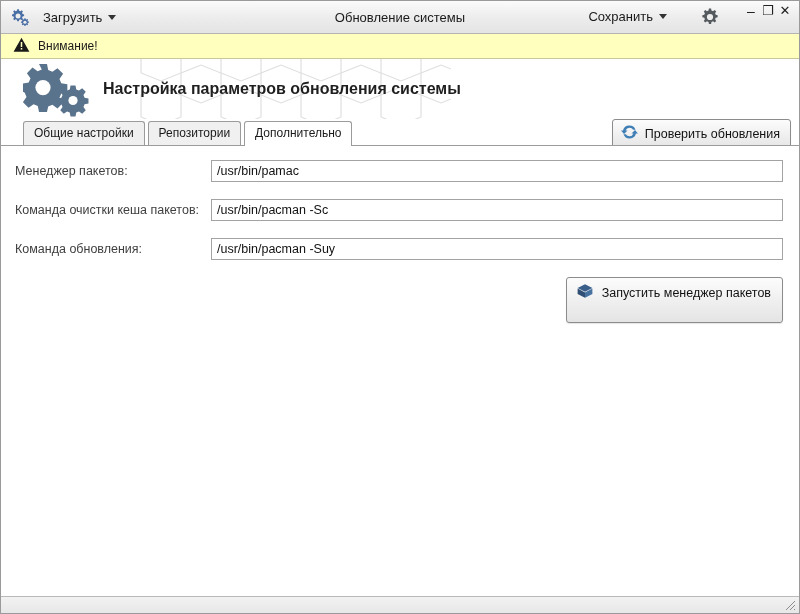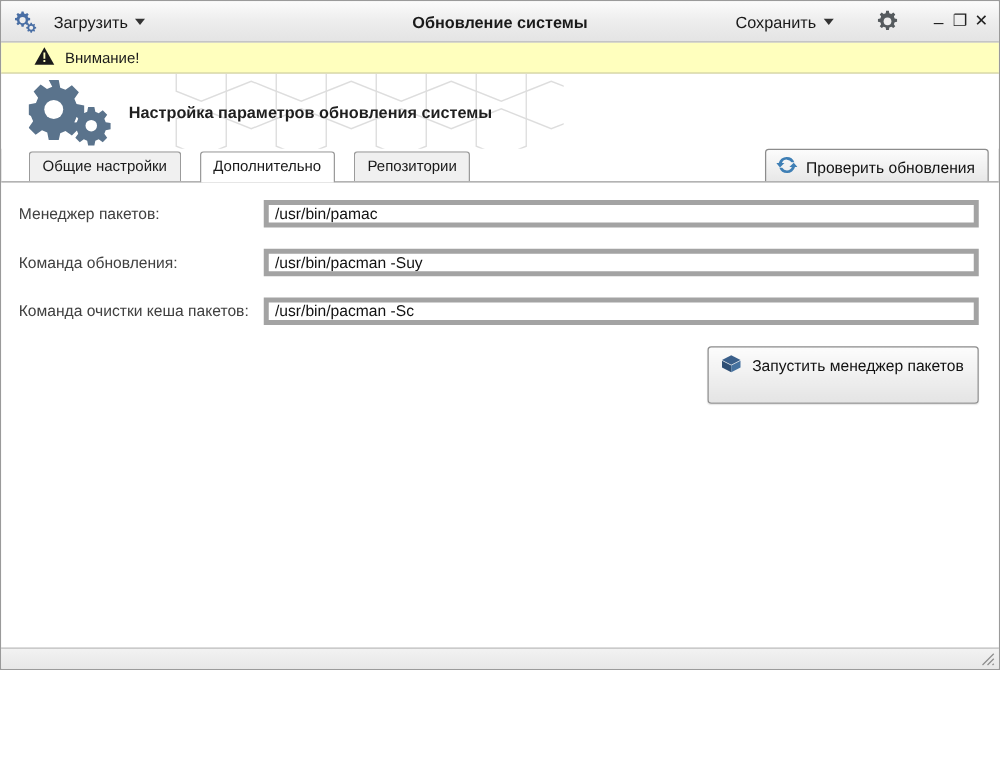--- a/index.html
+++ b/index.html
@@ -11,21 +11,21 @@
     height: 614px;
     font-family: "Liberation Sans", sans-serif;
     font-size: 12px;
     color: #000;
     background: #ffffff;
     overflow: hidden;
   }
   .window {
     position: relative;
     width: 800px;
-    height: 536px;
+    height: 614px;
     box-sizing: border-box;
     border: 1px solid #9a9a9a;
     background: #ffffff;
     display: flex;
     flex-direction: column;
   }
   
   .titlebar {
     position: relative;
     height: 33px;
@@ -61,28 +61,28 @@
     border-right: 4px solid transparent;
     border-top: 5px solid #333;
     display: inline-block;
   }
   .title-center {
     position: absolute;
     left: 0;
     right: 0;
     text-align: center;
     font-size: 13px;
-    font-weight: bold;
+    font-weight: normal;
     color: #1a1a1a;
     pointer-events: none;
   }
   .title-right {
     margin-left: auto;
     display: flex;
-    align-items: center;
+    align-items: flex-start;
     gap: 20px;
     z-index: 2;
   }
   .gear-btn {
     width: 22px;
     height: 22px;
     position: relative;
     margin: 0 2px 0 6px;
   }
   .winbtns {
@@ -102,21 +102,21 @@
   }
   .winbtn.min { font-size: 14px; }
   
   .warnbar {
     flex: 0 0 25px;
     height: 25px;
     background: #ffffbe;
     border-bottom: 1px solid #c8c89a;
     display: flex;
     align-items: center;
-    padding-left: 26px;
+    padding-left: 12px;
     box-sizing: border-box;
     gap: 8px;
   }
   .warn-text {
     font-size: 12px;
     color: #1a1a1a;
   }
   
   .banner {
     flex: 0 0 60px;
@@ -137,40 +137,40 @@
   }
   .banner-gears {
     width: 70px;
     height: 56px;
     margin-left: 22px;
     position: relative;
     flex: 0 0 70px;
   }
   .banner-title {
     position: relative;
-    font-size: 13px;
+    font-size: 16px;
     font-weight: bold;
     color: #1f1f1f;
     margin-left: 10px;
     z-index: 3;
   }
   
   .tabsrow {
     position: relative;
     flex: 0 0 26px;
     height: 26px;
     display: flex;
     align-items: flex-end;
     padding-left: 22px;
     box-sizing: border-box;
   }
   .tabs {
     display: flex;
     align-items: flex-end;
-    gap: 16px;
+    gap: 4px;
   }
   .tab {
     border: 1px solid #9b9b9b;
     border-bottom: none;
     background: #f0f0f0;
     padding: 4px 10px 5px 10px;
     font-size: 12px;
     color: #1a1a1a;
     border-radius: 3px 3px 0 0;
     margin-right: -1px;
@@ -218,21 +218,21 @@
   .field-label {
     font-size: 12.5px;
     color: #404040;
     width: 196px;
     flex: 0 0 196px;
   }
   .field-input {
     flex: 1 1 auto;
     height: 22px;
     box-sizing: border-box;
-    border: 4px solid #a3a3a3;
+    border: 1px solid #a3a3a3;
     background: #ffffff;
     font-family: "Liberation Sans", sans-serif;
     font-size: 12.5px;
     color: #111;
     padding: 2px 5px;
     outline: none;
     margin-right: 2px;
   }
   .launch-row {
     display: flex;
@@ -358,22 +358,22 @@
         <circle cx="50" cy="39.5" r="4.6" fill="#ffffff"></circle>
       </svg>
     </span>
 
     <div class="banner-title">Настройка параметров обновления системы</div>
   </div>
 
   <div class="tabsrow">
     <div class="tabs">
       <div class="tab">Общие настройки</div>
+      <div class="tab">Репозитории</div>
       <div class="tab active">Дополнительно</div>
-      <div class="tab">Репозитории</div>
     </div>
 
     <div class="check-btn">
       <span>
         <svg width="17" height="16" viewBox="0 0 17 16">
           <path d="M8.5 1.6a6.4 6.4 0 0 1 6.0 4.2h-2.3A4.3 4.3 0 0 0 8.5 3.7a4.3 4.3 0 0 0-4.0 2.7l2.0 0L3.0 9.9 0 6.4h2.0A6.4 6.4 0 0 1 8.5 1.6z" fill="#3f7fb5"></path>
           <path d="M8.5 14.4a6.4 6.4 0 0 1-6.0-4.2h2.3a4.3 4.3 0 0 0 3.7 2.1 4.3 4.3 0 0 0 4.0-2.7l-2.0 0L14 6.1 17 9.6h-2.0a6.4 6.4 0 0 1-6.5 4.8z" fill="#3f7fb5"></path>
         </svg>
       </span>
       <span>Проверить обновления</span>
@@ -381,27 +381,27 @@
   </div>
 
   <div class="panel">
 
     <div class="field-row">
       <label class="field-label">Менеджер пакетов:</label>
       <input class="field-input" type="text" value="/usr/bin/pamac" style="">
     </div>
 
     <div class="field-row">
+      <label class="field-label">Команда очистки кеша пакетов:</label>
+      <input class="field-input" type="text" value="/usr/bin/pacman -Sc" style="">
+    </div>
+
+    <div class="field-row">
       <label class="field-label">Команда обновления:</label>
       <input class="field-input" type="text" value="/usr/bin/pacman -Suy" style="">
-    </div>
-
-    <div class="field-row">
-      <label class="field-label">Команда очистки кеша пакетов:</label>
-      <input class="field-input" type="text" value="/usr/bin/pacman -Sc" style="">
     </div>
 
     <div class="launch-row">
       <div class="launch-btn">
         <span>
           <svg width="18" height="16" viewBox="0 0 18 16">
             <path d="M9 1.2 L16.4 5.0 L9 8.8 L1.6 5.0 Z" fill="#3a5f8a"></path>
             <path d="M1.6 5.6 L9 9.4 L9 14.8 L1.6 11.0 Z" fill="#2f4f74"></path>
             <path d="M16.4 5.6 L9 9.4 L9 14.8 L16.4 11.0 Z" fill="#46729f"></path>
           </svg>

